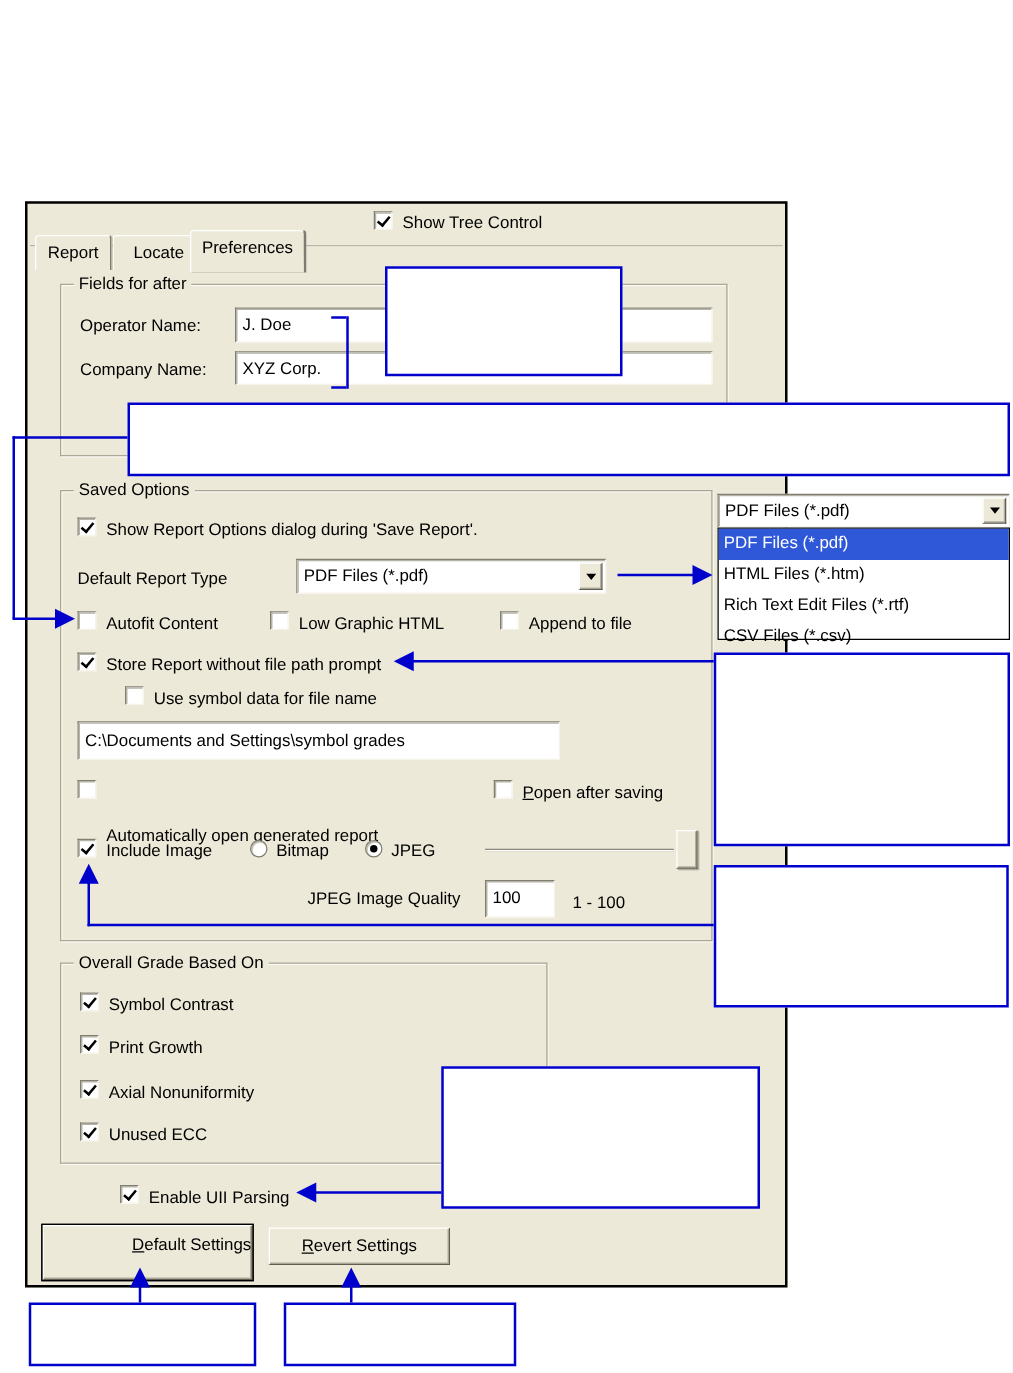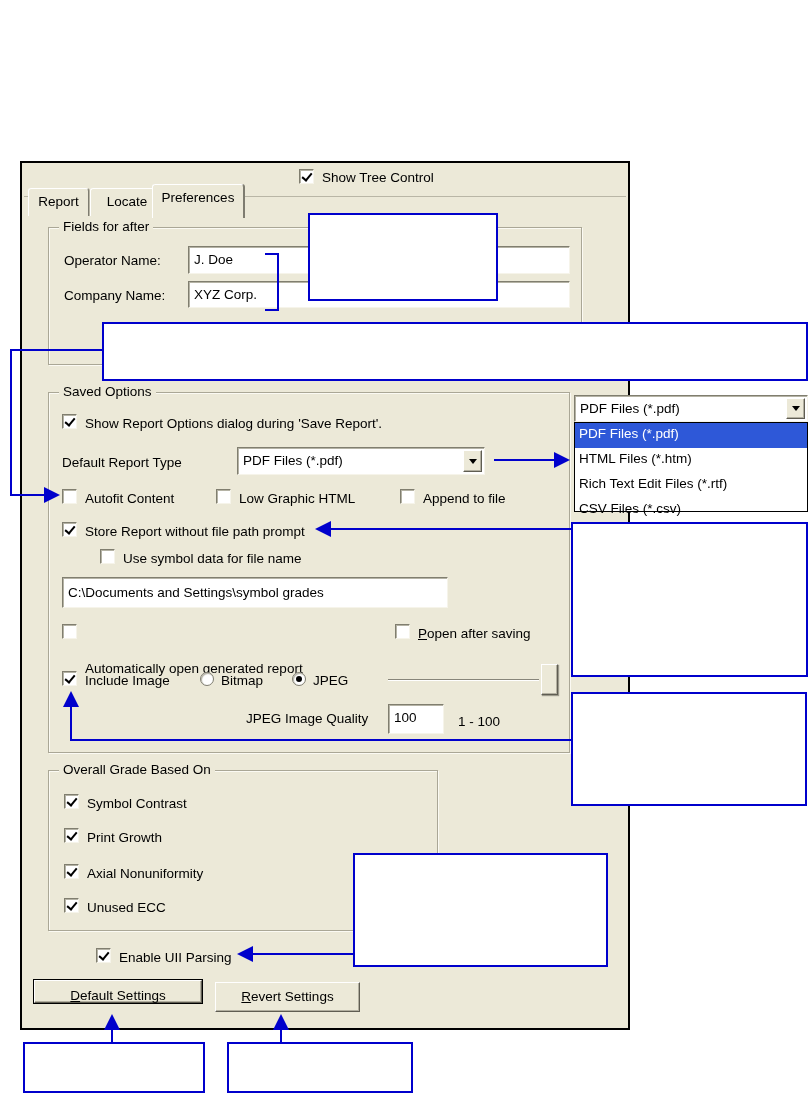--- a/index.html
+++ b/index.html
@@ -139,21 +139,21 @@
   <div class="abs cb checked" style="left:64px;top:828px;"></div>
   <div class="abs lbl" style="left:87px;top:830px;">Print Growth</div>
   <div class="abs cb checked" style="left:64px;top:864px;"></div>
   <div class="abs lbl" style="left:87px;top:866px;">Axial Nonuniformity</div>
   <div class="abs cb checked" style="left:64px;top:898px;"></div>
   <div class="abs lbl" style="left:87px;top:900px;">Unused ECC</div>
 
   <div class="abs cb checked" style="left:96px;top:948px;"></div>
   <div class="abs lbl" style="left:119px;top:950px;">Enable UII Parsing</div>
 
-  <div class="abs btn default" style="left:34px;top:980px;width:168px;height:23px;padding-top:7px;">
+  <div class="abs btn default" style="left:34px;top:980px;width:168px;height:44px;padding-top:7px;text-align:right;">
     <u>D</u><span>efault Settings</span>
   </div>
   <div class="abs btn" style="left:215px;top:982px;width:145px;height:30px;padding-top:6px;">
     <u>R</u><span>evert Settings</span>
   </div>
 
   <div class="abs combo" style="left:574px;top:395px;width:234px;height:27px;">
     <span>PDF Files (*.pdf)</span>
     <div class="abs dd-btn" style="right:2px;top:2px;width:19px;height:21px;">
       <div class="abs dd-arrow" style="left:5px;top:7px;"></div>

